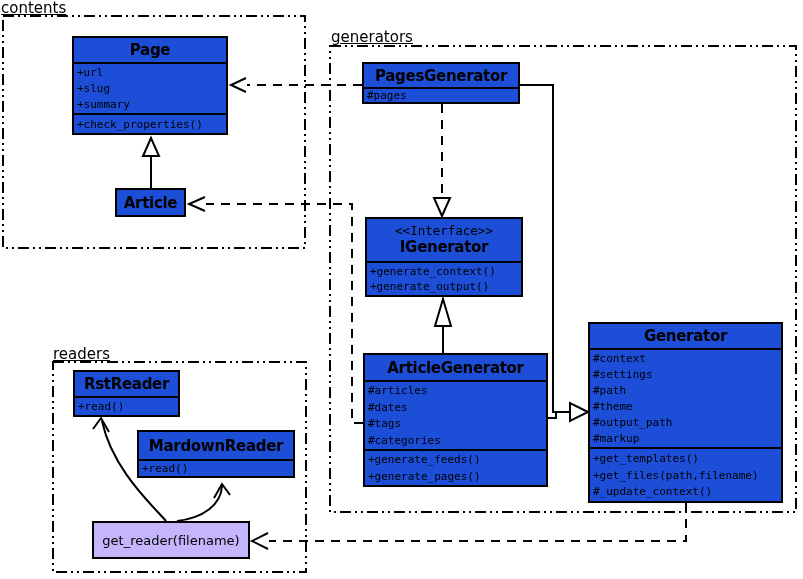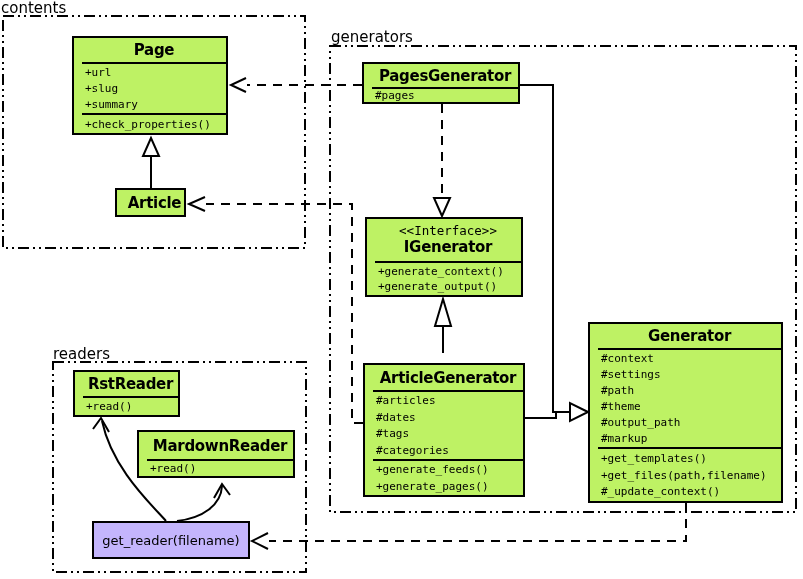--- a/index.html
+++ b/index.html
@@ -10,26 +10,26 @@
     color:#000;
   }
   #wires { position:absolute; left:0; top:0; }
   .ln   { stroke:#000; stroke-width:2; fill:none; }
   .dash { stroke-dasharray:9 7; }
   .pkgb { stroke-dasharray:11 4 2 4 2 4; }
   .tri  { fill:#fff; stroke:#000; stroke-width:2; }
 
   .pkg-label {
     position:absolute; font:15px "DejaVu Sans", sans-serif;
-    line-height:16px; white-space:nowrap;
+    line-height:16px; white-space:nowrap;text-decoration:underline;
   }
   .cls {
     position:absolute; box-sizing:border-box;
-    border:2px solid #000; background:#bef264;
-    display:flex; flex-direction:column;padding-left:8px;
+    border:2px solid #000; background:#1d4ed8;
+    display:flex; flex-direction:column;
   }
   .cls .title {
     display:flex; flex-direction:column; align-items:center; justify-content:center;
     font-family:"DejaVu Sans", sans-serif; font-weight:bold; font-size:15px;
     letter-spacing:-0.3px; white-space:nowrap; overflow:hidden;
   }
   .cls .stereo {
     font-family:"DejaVu Sans Mono", monospace; font-weight:normal;
     font-size:12.5px; letter-spacing:0;
   }
@@ -142,21 +142,21 @@
     <div class="title" style="height:44px">
       <div class="stereo">&lt;&lt;Interface&gt;&gt;</div>
       <div>IGenerator</div>
     </div>
     <div class="sec" style="height:36px">
       <div class="m">+generate_context()</div>
       <div class="m">+generate_output()</div>
     </div>
   </div>
 
-  <div class="cls" style="left:363px;top:363px;width:162px;height:134px">
+  <div class="cls" style="left:363px;top:353px;width:185px;height:134px">
     <div class="title" style="height:25px">ArticleGenerator</div>
     <div class="sec" style="height:69px">
       <div class="m">#articles</div>
       <div class="m">#dates</div>
       <div class="m">#tags</div>
       <div class="m">#categories</div>
     </div>
     <div class="sec" style="height:36px">
       <div class="m">+generate_feeds()</div>
       <div class="m">+generate_pages()</div>

